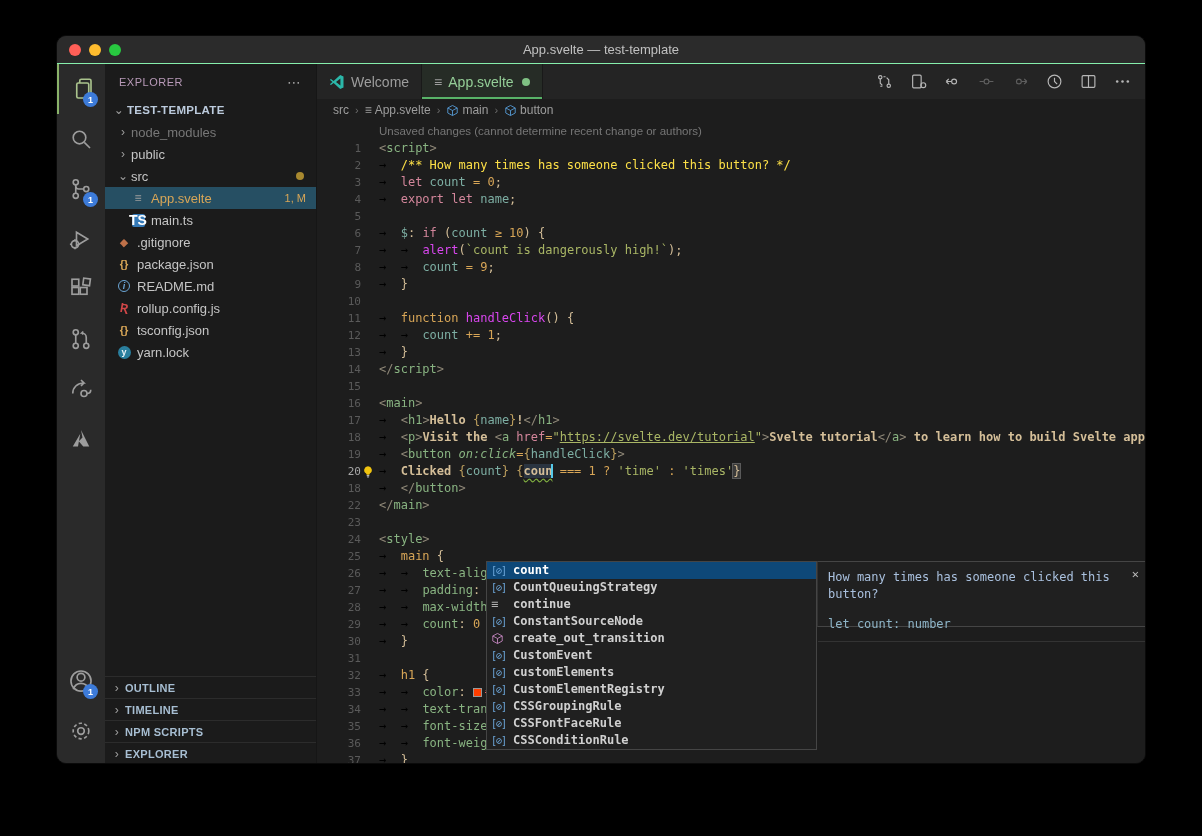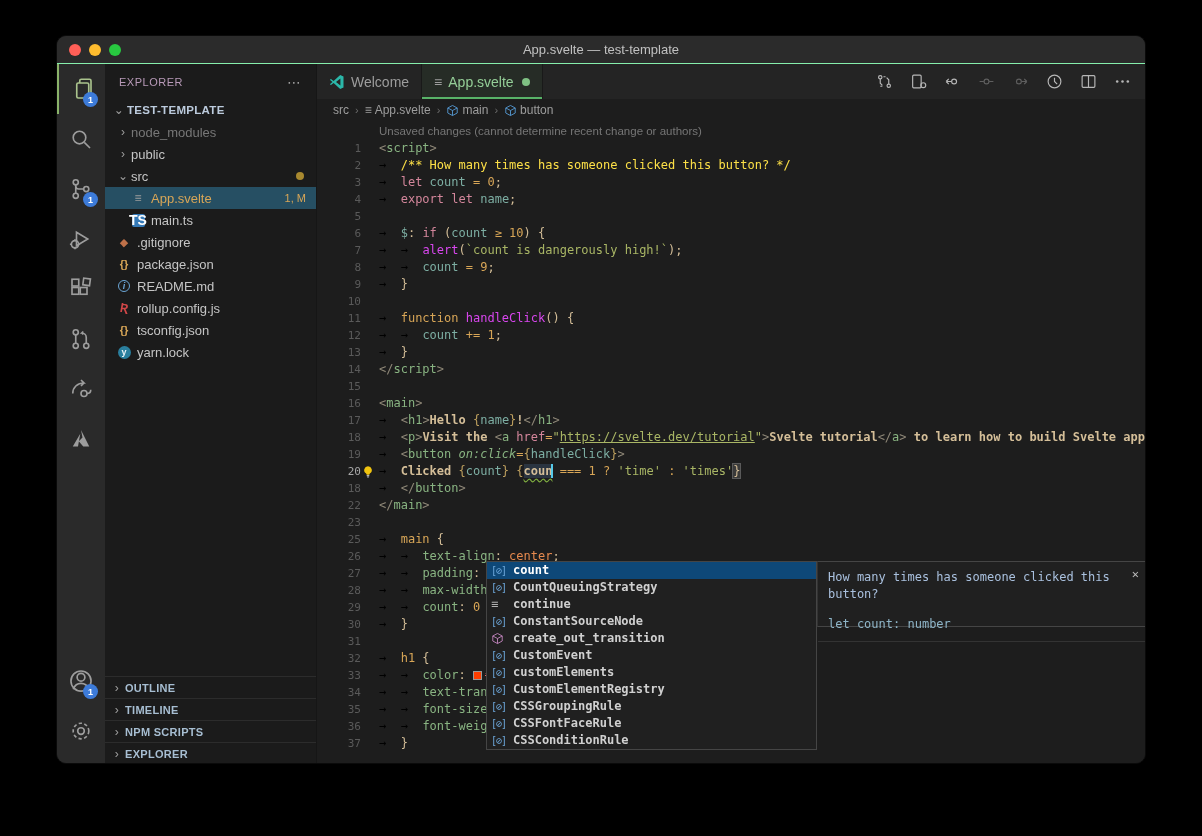--- a/index.html
+++ b/index.html
@@ -430,20 +430,21 @@
               <div class="cl"><span class="ln">18</span><span class="tk-ws">→  </span><span class="tk-punc">&lt;</span><span class="tk-tag">p</span><span class="tk-punc">&gt;</span><span class="tk-txt">Visit the </span><span class="tk-punc">&lt;</span><span class="tk-tag">a</span><span class="tk-fg"> </span><span class="tk-kw">href</span><span class="tk-op">=</span><span class="tk-str">"</span><span class="tk-lnk">https://svelte.dev/tutorial</span><span class="tk-str">"</span><span class="tk-punc">&gt;</span><span class="tk-txt">Svelte tutorial</span><span class="tk-punc">&lt;/</span><span class="tk-tag">a</span><span class="tk-punc">&gt;</span><span class="tk-txt"> to learn how to build Svelte apps.</span></div>
               <div class="cl"><span class="ln">19</span><span class="tk-ws">→  </span><span class="tk-punc">&lt;</span><span class="tk-tag">button</span><span class="tk-fg"> </span><span class="tk-attr">on:click</span><span class="tk-op">=</span><span class="tk-brace">{</span><span class="tk-var">handleClick</span><span class="tk-brace">}</span><span class="tk-punc">&gt;</span></div>
               <div class="cl cur"><span class="ln">20</span><span class="bulb"><svg viewBox="0 0 16 16" width="14" height="14">
                     <path fill="#f1c40f" d="M8 1.5a4.3 4.3 0 0 0-2.4 7.9c.5.4.9 1 .9 1.6h3c0-.6.4-1.2.9-1.6A4.3 4.3 0 0 0 8 1.5Z"></path>
                     <rect x="6.5" y="11.6" width="3" height="1.2" fill="#cfcfcf"></rect>
                     <rect x="6.9" y="13.2" width="2.2" height="1" fill="#cfcfcf"></rect>
                   </svg></span><span class="tk-ws">→  </span><span class="tk-txt">Clicked </span><span class="tk-brace">{</span><span class="tk-var">count</span><span class="tk-brace">} </span><span class="tk-brace">{</span><span class="tk-err">coun</span><span class="cursor"></span><span class="tk-fg"> </span><span class="tk-op">===</span><span class="tk-fg"> </span><span class="tk-num">1</span><span class="tk-fg"> </span><span class="tk-op">?</span><span class="tk-fg"> </span><span class="tk-str">'time'</span><span class="tk-fg"> </span><span class="tk-op">:</span><span class="tk-fg"> </span><span class="tk-str">'times'</span><span class="tk-bracket">}</span></div>
               <div class="cl"><span class="ln">18</span><span class="tk-ws">→  </span><span class="tk-punc">&lt;/</span><span class="tk-tag">button</span><span class="tk-punc">&gt;</span></div>
               <div class="cl"><span class="ln">22</span><span class="tk-punc">&lt;/</span><span class="tk-tag">main</span><span class="tk-punc">&gt;</span></div>
               <div class="cl"><span class="ln">23</span></div>
+              <div class="cl"><span class="ln">24</span><span class="tk-punc">&lt;</span><span class="tk-tag">style</span><span class="tk-punc">&gt;</span></div>
               <div class="cl"><span class="ln">25</span><span class="tk-ws">→  </span><span class="tk-sel">main</span><span class="tk-fg"> {</span></div>
               <div class="cl"><span class="ln">26</span><span class="tk-ws">→  </span><span class="tk-ws">→  </span><span class="tk-prop">text-align</span><span class="tk-fg">: </span><span class="tk-cssval">center</span><span class="tk-fg">;</span></div>
               <div class="cl"><span class="ln">27</span><span class="tk-ws">→  </span><span class="tk-ws">→  </span><span class="tk-prop">padding</span><span class="tk-fg">: </span><span class="tk-num">1em</span><span class="tk-fg">;</span></div>
               <div class="cl"><span class="ln">28</span><span class="tk-ws">→  </span><span class="tk-ws">→  </span><span class="tk-prop">max-width</span><span class="tk-fg">: </span><span class="tk-num">240px</span><span class="tk-fg">;</span></div>
               <div class="cl"><span class="ln">29</span><span class="tk-ws">→  </span><span class="tk-ws">→  </span><span class="tk-prop">count</span><span class="tk-fg">: </span><span class="tk-num">0</span><span class="tk-fg"> </span><span class="tk-cssval">auto</span><span class="tk-fg">;</span></div>
               <div class="cl"><span class="ln">30</span><span class="tk-ws">→  </span><span class="tk-fg">}</span></div>
               <div class="cl"><span class="ln">31</span></div>
               <div class="cl"><span class="ln">32</span><span class="tk-ws">→  </span><span class="tk-sel">h1</span><span class="tk-fg"> {</span></div>
               <div class="cl"><span class="ln">33</span><span class="tk-ws">→  </span><span class="tk-ws">→  </span><span class="tk-prop">color</span><span class="tk-fg">: </span><span class="swatch"></span><span class="tk-val">#ff3e00</span><span class="tk-fg">;</span></div>
               <div class="cl"><span class="ln">34</span><span class="tk-ws">→  </span><span class="tk-ws">→  </span><span class="tk-prop">text-transform</span><span class="tk-fg">: </span><span class="tk-cssval">uppercase</span><span class="tk-fg">;</span></div>

